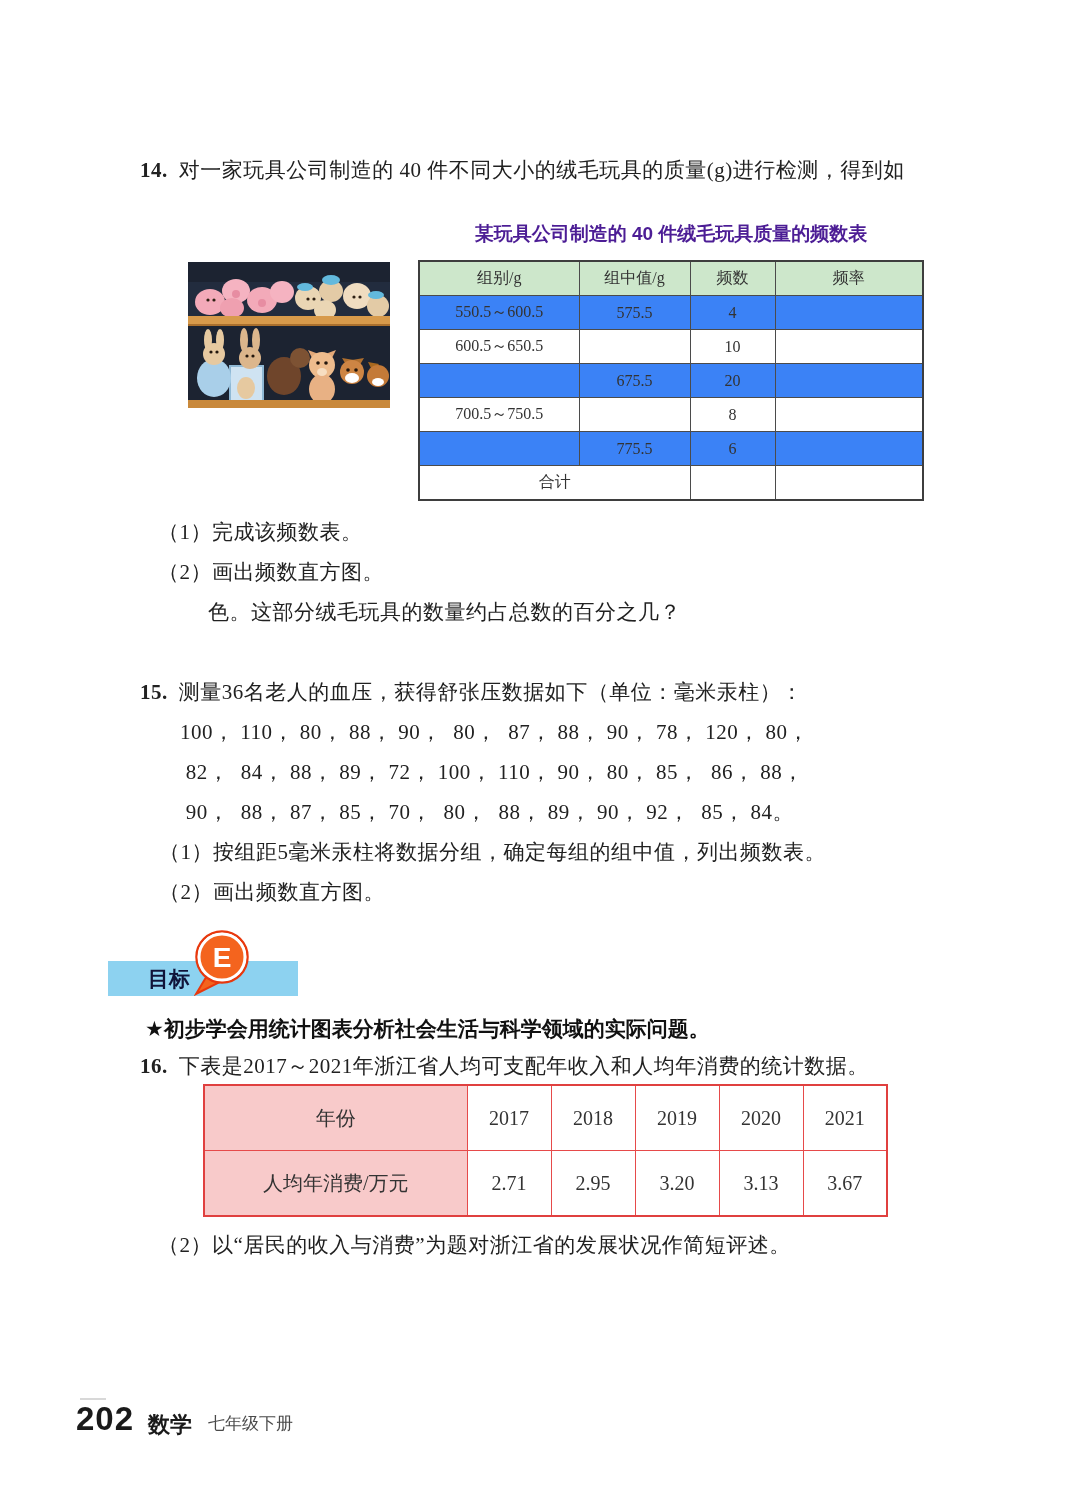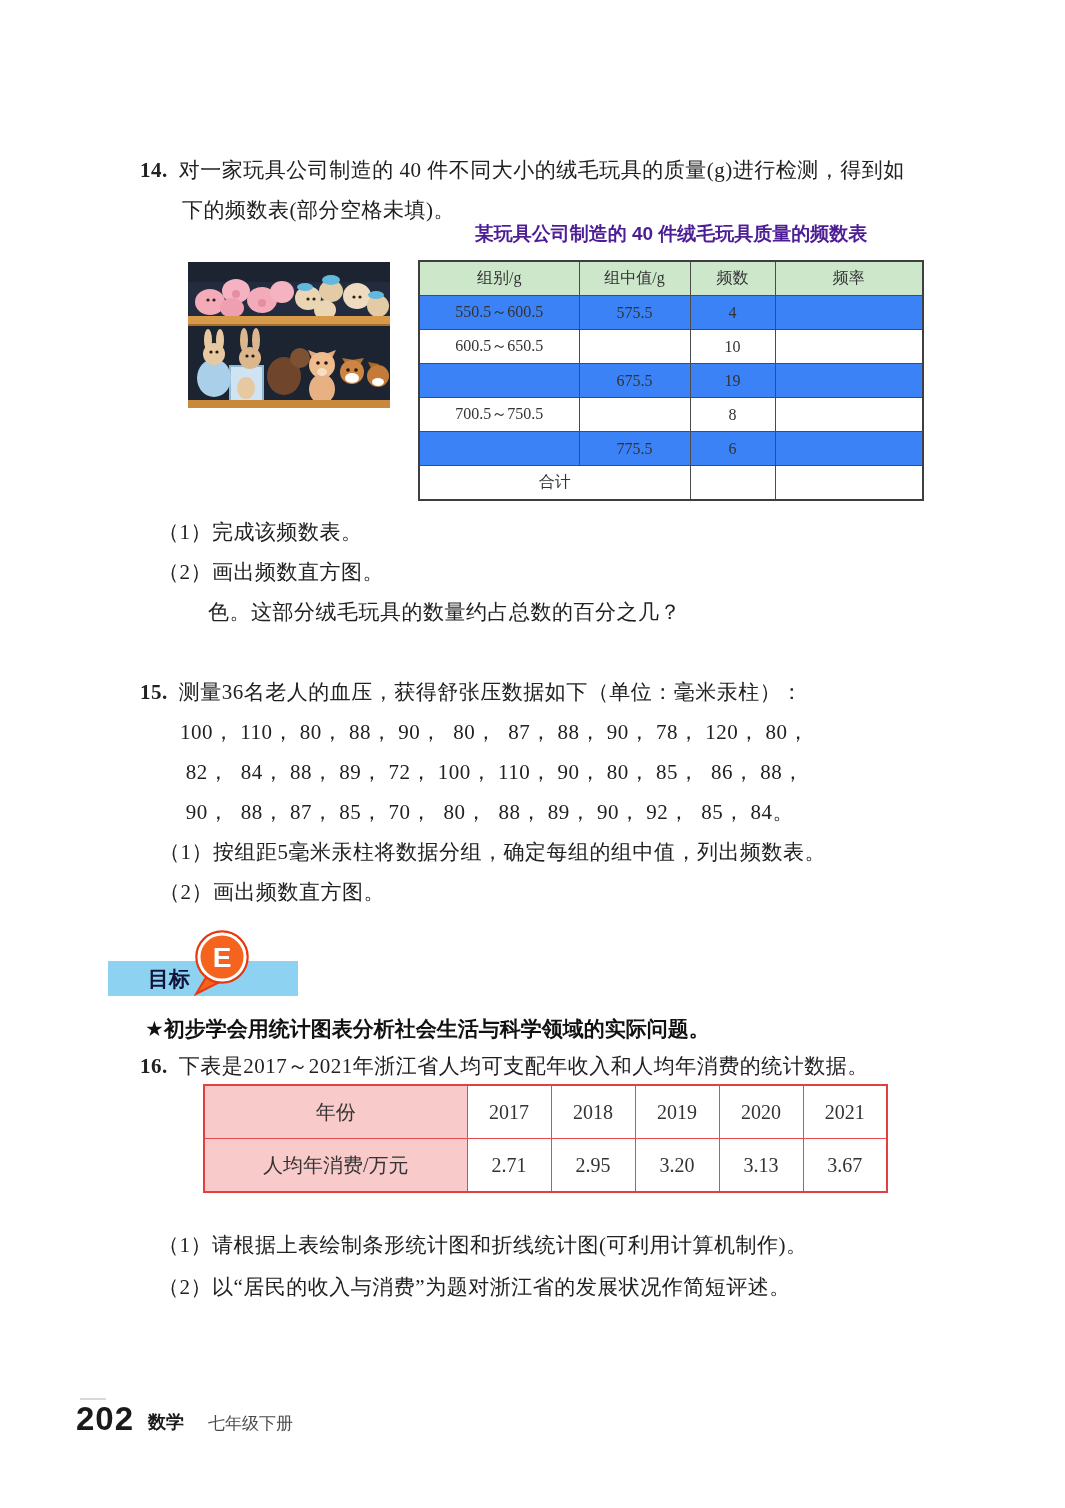--- a/index.html
+++ b/index.html
@@ -40,37 +40,36 @@
   
   #goal-banner{left:108px;top:961px;width:190px;height:35px;background:#8dd2f0;}
   #goal-banner .label{position:absolute;left:40px;top:0;line-height:35px;font-size:21px;color:#10143a;}
   #e-bubble{left:194px;top:930px;width:60px;height:66px;}
   #goal-star{left:145px;top:1012px;font-size:21px;line-height:34px;color:#111;}
 
   
   #p16{left:140px;top:1046px;width:812px;}
   #zj-table{left:203px;top:1084px;border-collapse:collapse;border:2px solid #e0403f;
     font-size:20px;color:#333;table-layout:fixed;}
-  #zj-table td{border:1.5px solid #e64a4a;height:40px;text-align:center;padding:6px;background:#ffffff;}
+  #zj-table td{border:1.5px solid #e64a4a;height:40px;text-align:center;padding:12px;background:#ffffff;}
   #zj-table td.stub{background:#f8caca;}
   #sub16{left:158px;top:1224px;width:820px;line-height:42px;}
 
   
   #footer-tick{left:80px;top:1398px;width:26px;height:2px;background:#d8d8d8;}
   #footer-page{left:76px;top:1400px;font-size:33px;color:#1a1a1a;letter-spacing:1px;}
-  #footer-subject{left:148px;top:1410px;font-size:18px;color:#1a1a1a;}
+  #footer-subject{left:148px;top:1410px;font-size:22px;color:#1a1a1a;}
   #footer-volume{left:208px;top:1412px;font-size:17px;color:#4a4a4a;
     font-family:"Liberation Sans","DejaVu Sans",sans-serif;}
 </style>
 </head>
 <body>
 
 <div id="p14" class="abs bodytext">
   <div class="line"><span class="pnum">14.</span><span>对一家玩具公司制造的 40 件不同大小的绒毛玩具的质量(g)进行检测，得到如</span></div>
-  <div class="line indent1">下的频数表(部分空格未填)。</div>
 </div>
 
 <div id="t14-title" class="abs hei">某玩具公司制造的 40 件绒毛玩具质量的频数表</div>
 
 <svg id="toy-photo" class="abs" viewBox="0 0 202 146" aria-hidden="true">
   <rect width="202" height="146" fill="#1c2331"></rect>
   <rect x="0" y="20" width="202" height="34" fill="#222c3e"></rect>
 
   <ellipse cx="22" cy="40" rx="15" ry="13" fill="#f3aab9"></ellipse>
   <ellipse cx="48" cy="29" rx="14" ry="12" fill="#f5b3c1"></ellipse>
@@ -156,21 +155,21 @@
       </tr>
       <tr>
         <td>600.5～650.5</td>
         <td></td>
         <td>10</td>
         <td></td>
       </tr>
       <tr class="shaded">
         <td></td>
         <td>675.5</td>
-        <td>19</td>
+        <td>20</td>
         <td></td>
       </tr>
       <tr>
         <td>700.5～750.5</td>
         <td></td>
         <td>8</td>
         <td></td>
       </tr>
       <tr class="shaded">
         <td></td>
@@ -239,20 +238,19 @@
         <td>2.71</td>
         <td>2.95</td>
         <td>3.20</td>
         <td>3.13</td>
         <td>3.67</td>
       </tr>
     </tbody>
 </table>
 
 <div id="sub16" class="abs bodytext">
-  <div class="line">（1）请根据上表绘制条形统计图和折线统计图(可利用计算机制作)。</div>
   <div class="line">（2）以“居民的收入与消费”为题对浙江省的发展状况作简短评述。</div>
 </div>
 
 <div id="footer-tick" class="abs"></div>
 <div id="footer-page" class="abs hei">202</div>
 <div id="footer-subject" class="abs hei">数学</div>
 <div id="footer-volume" class="abs">七年级下册</div>
 
 </body></html>

